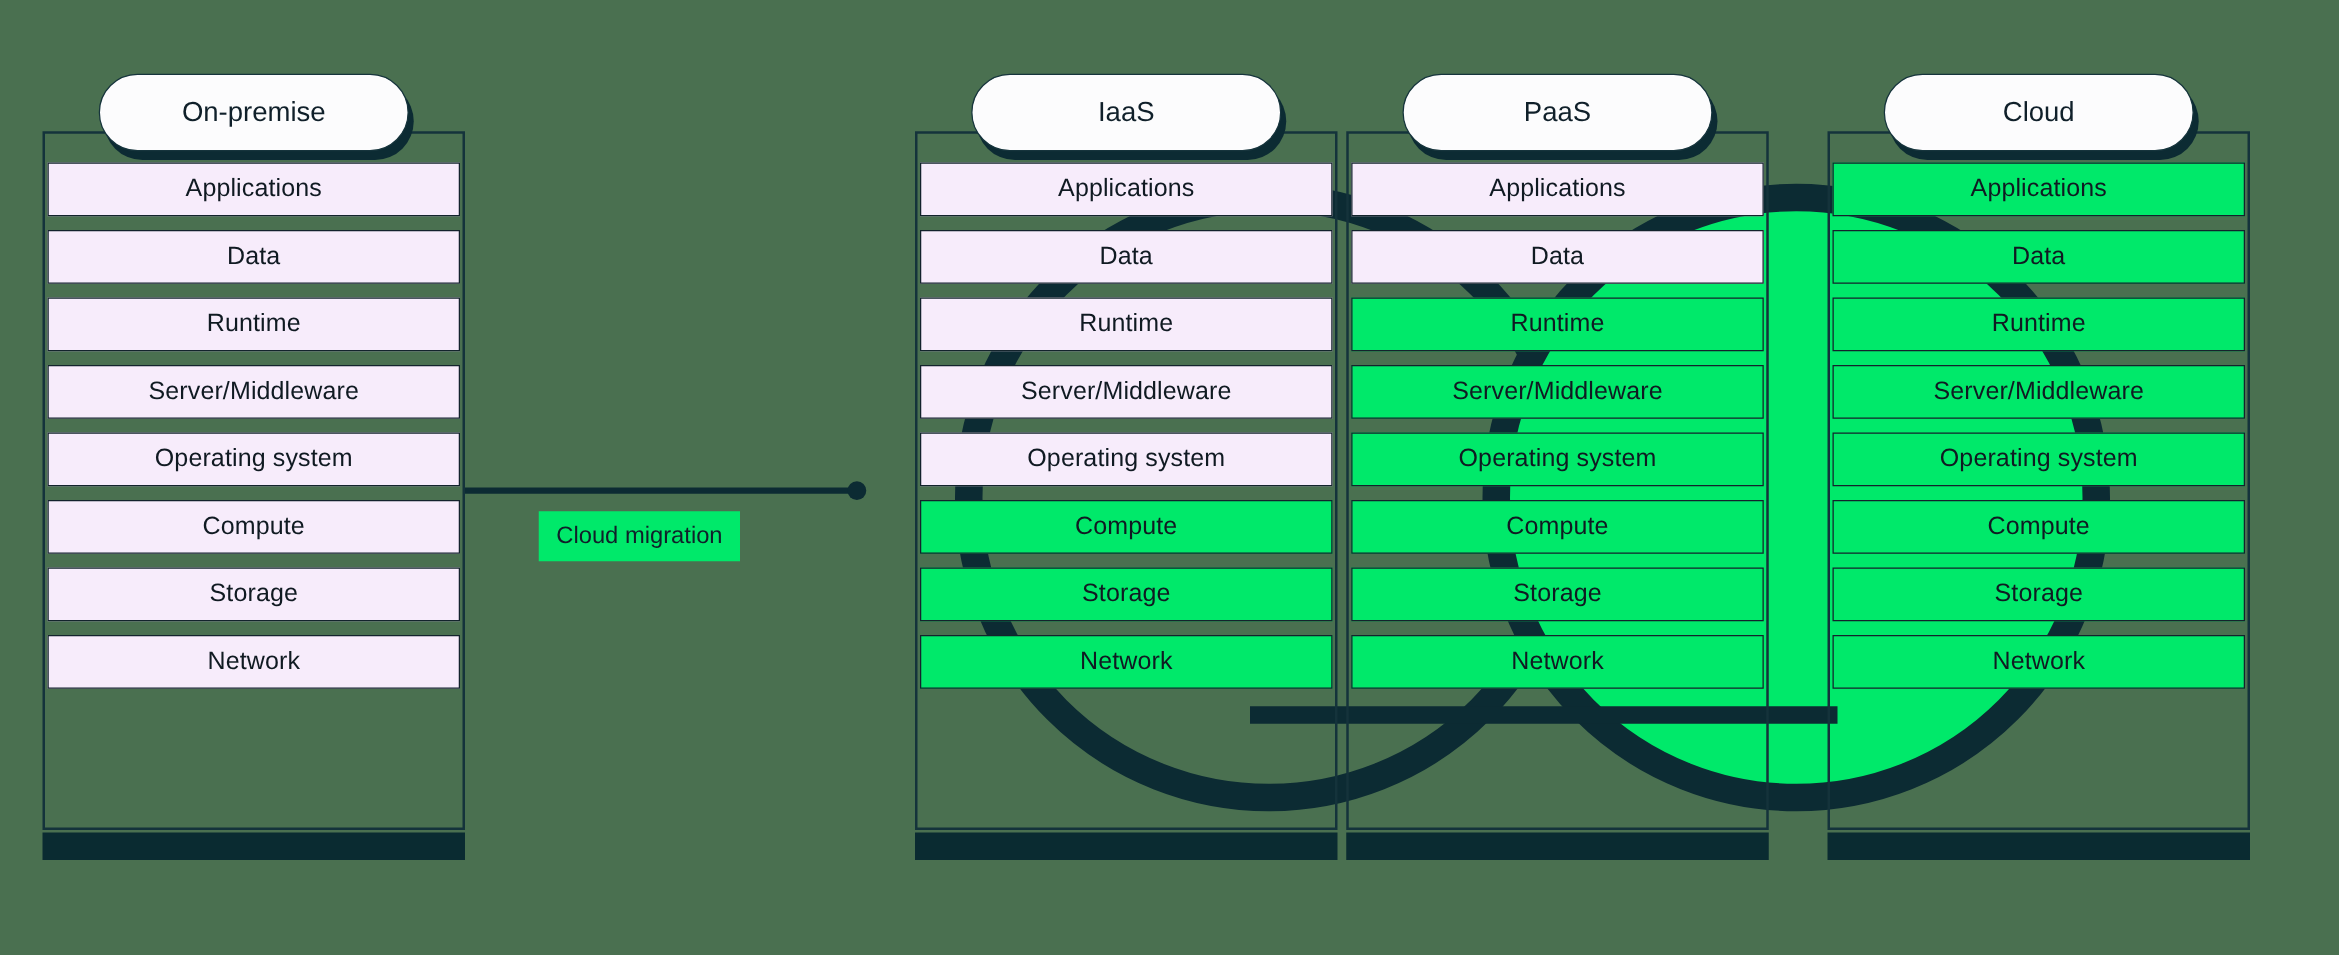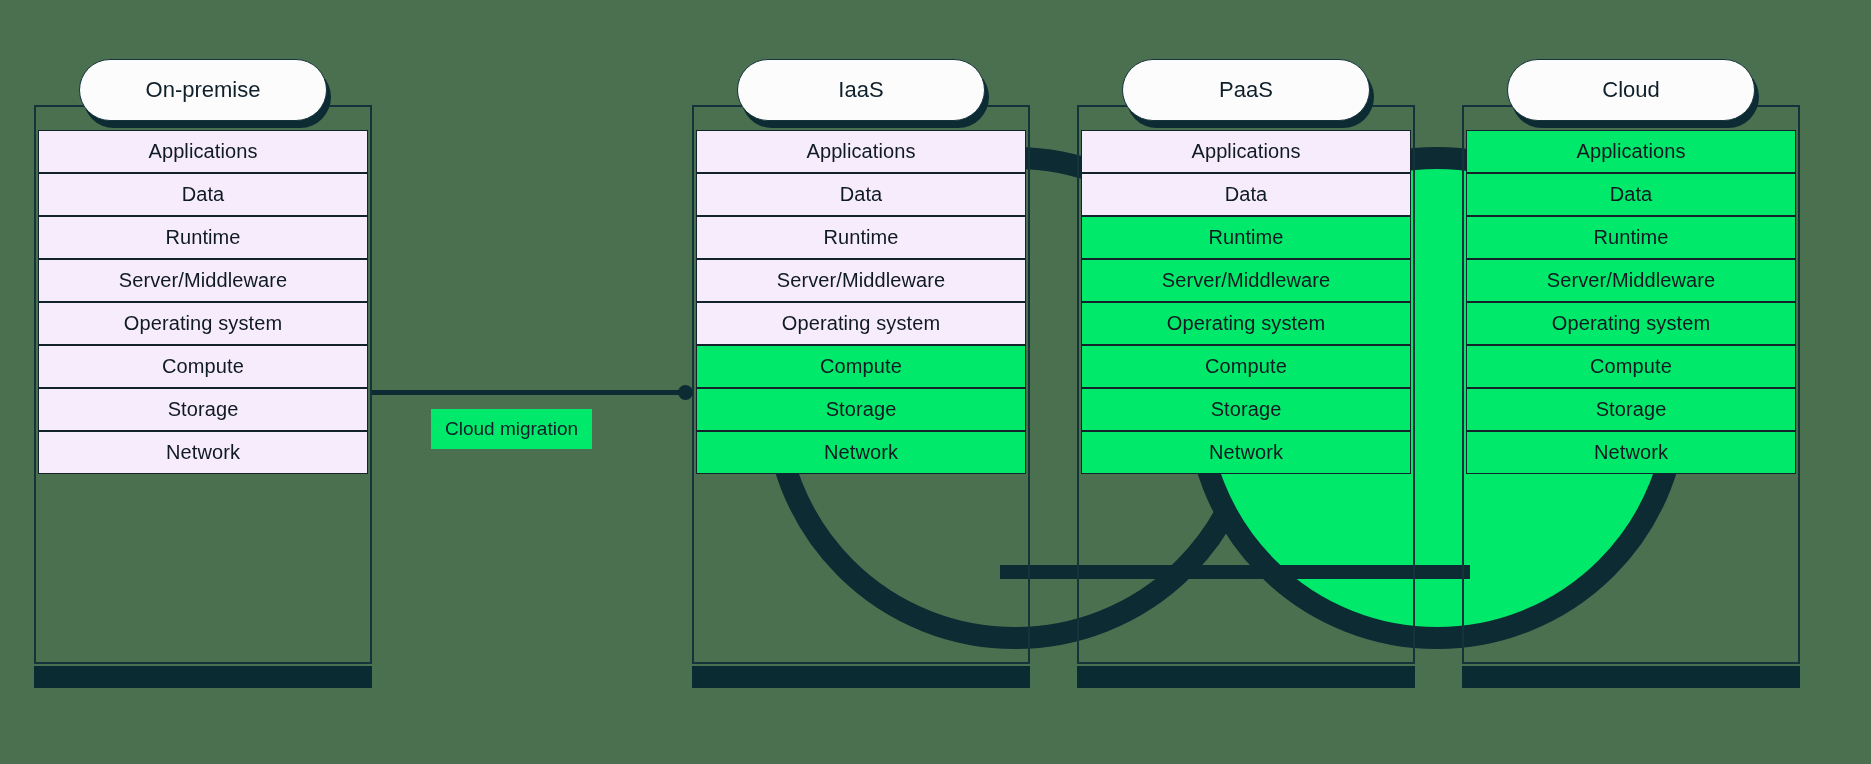--- a/index.html
+++ b/index.html
@@ -71,20 +71,21 @@
   }
   .layers {
     position: absolute;
     left: 4px;
     right: 4px;
     top: 25px;
     z-index: 5;
   }
   .layer {
     height: 43px;
+    margin-bottom: 11px;
     border: 1.6px solid #13232c;
     box-sizing: border-box;
     display: flex;
     align-items: center;
     justify-content: center;
     font-size: 20px;
     color: #101a22;
     letter-spacing: 0.1px;
   }
   .layer.lav { background: #f7ecfb; }
@@ -141,21 +142,21 @@
       <div class="layer lav">Storage</div>
       <div class="layer lav">Network</div>
     </div>
     <div class="col-base"></div>
   </div>
 
   <div class="migration-line" style="left:372px; top:390px; width:312px;"></div>
   <div class="migration-dot" style="left:678px; top:385px;"></div>
   <div class="migration-label" style="left:431px; top:409px;">Cloud migration</div>
 
-  <div class="col" style="left:692px;">
+  <div class="col" style="left:732px;">
     <div class="col-frame"></div>
     <div class="col-pill">IaaS</div>
     <div class="layers">
       <div class="layer lav">Applications</div>
       <div class="layer lav">Data</div>
       <div class="layer lav">Runtime</div>
       <div class="layer lav">Server/Middleware</div>
       <div class="layer lav">Operating system</div>
       <div class="layer grn">Compute</div>
       <div class="layer grn">Storage</div>

